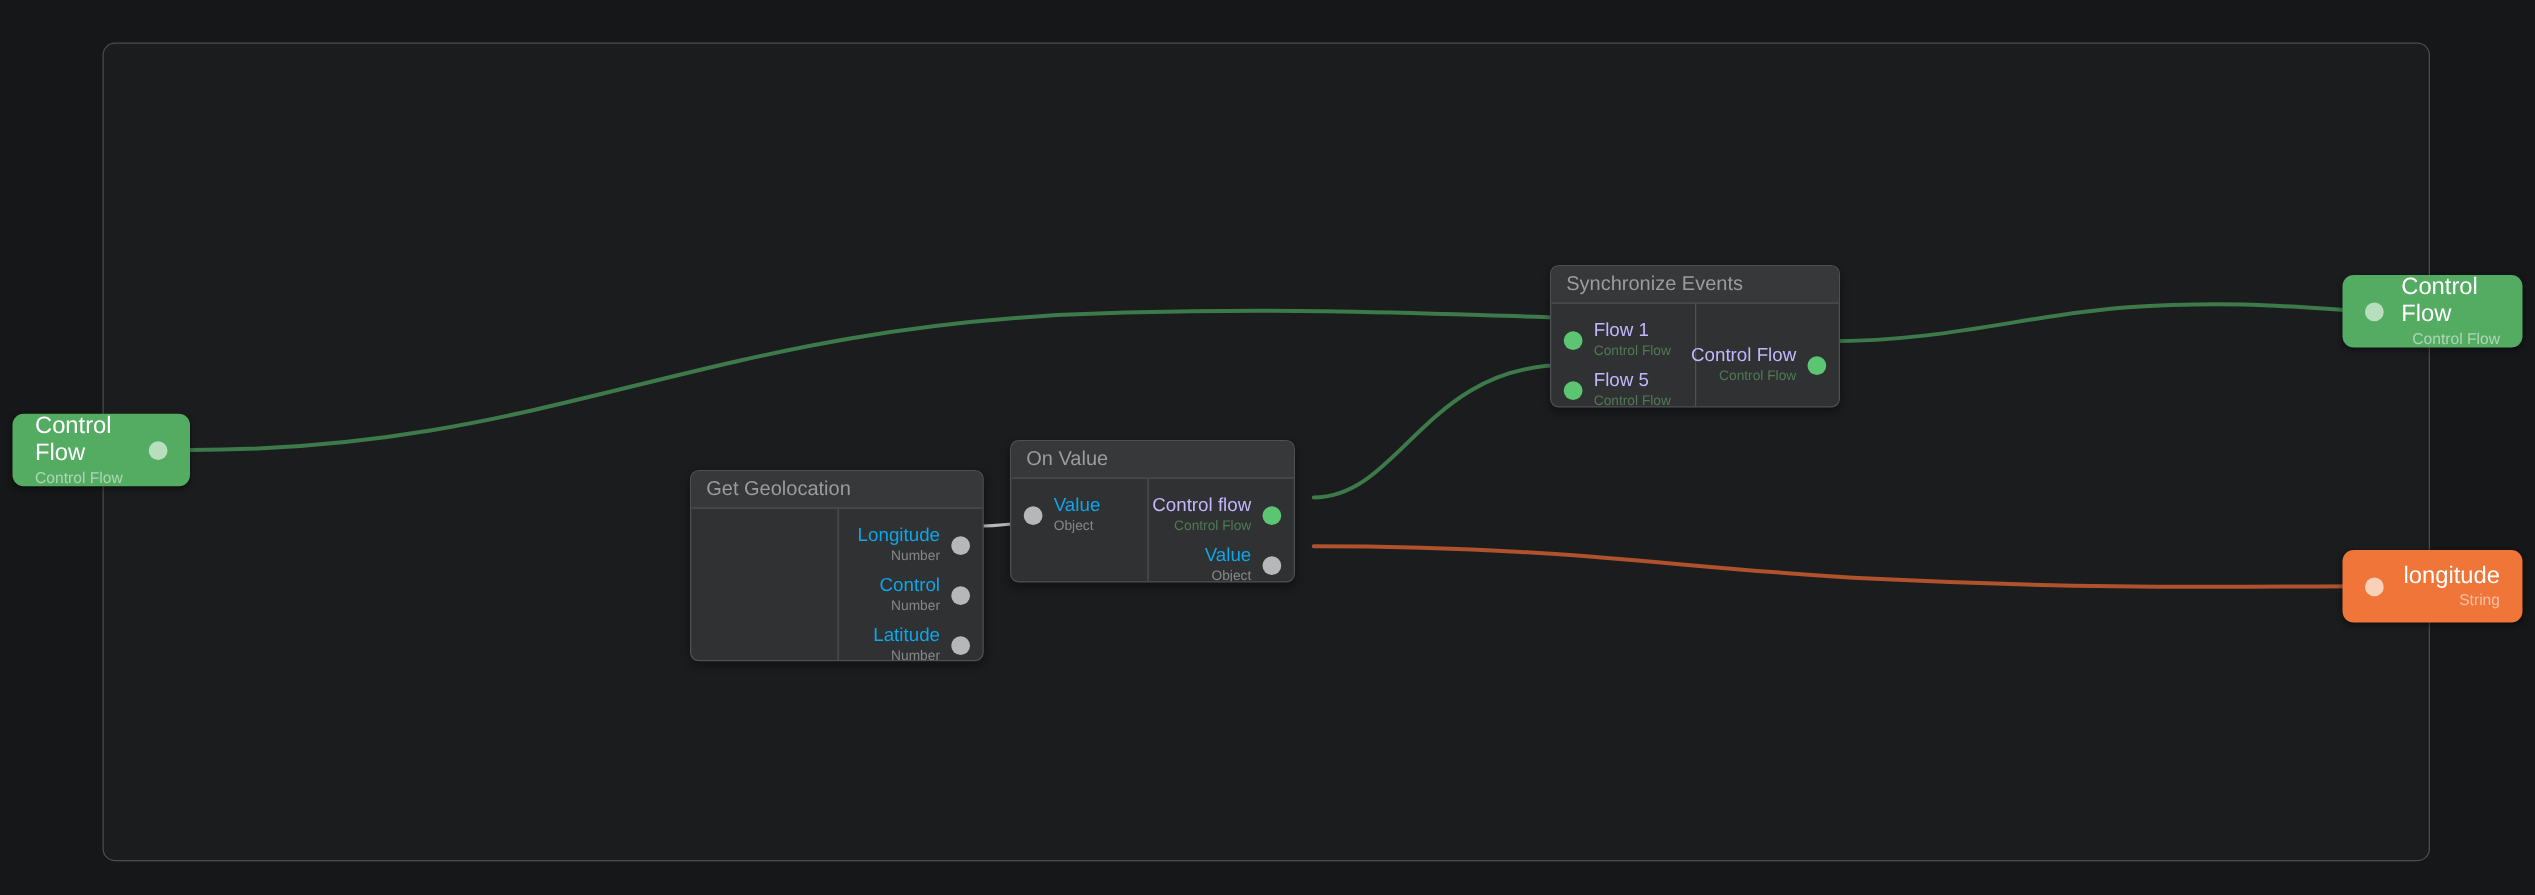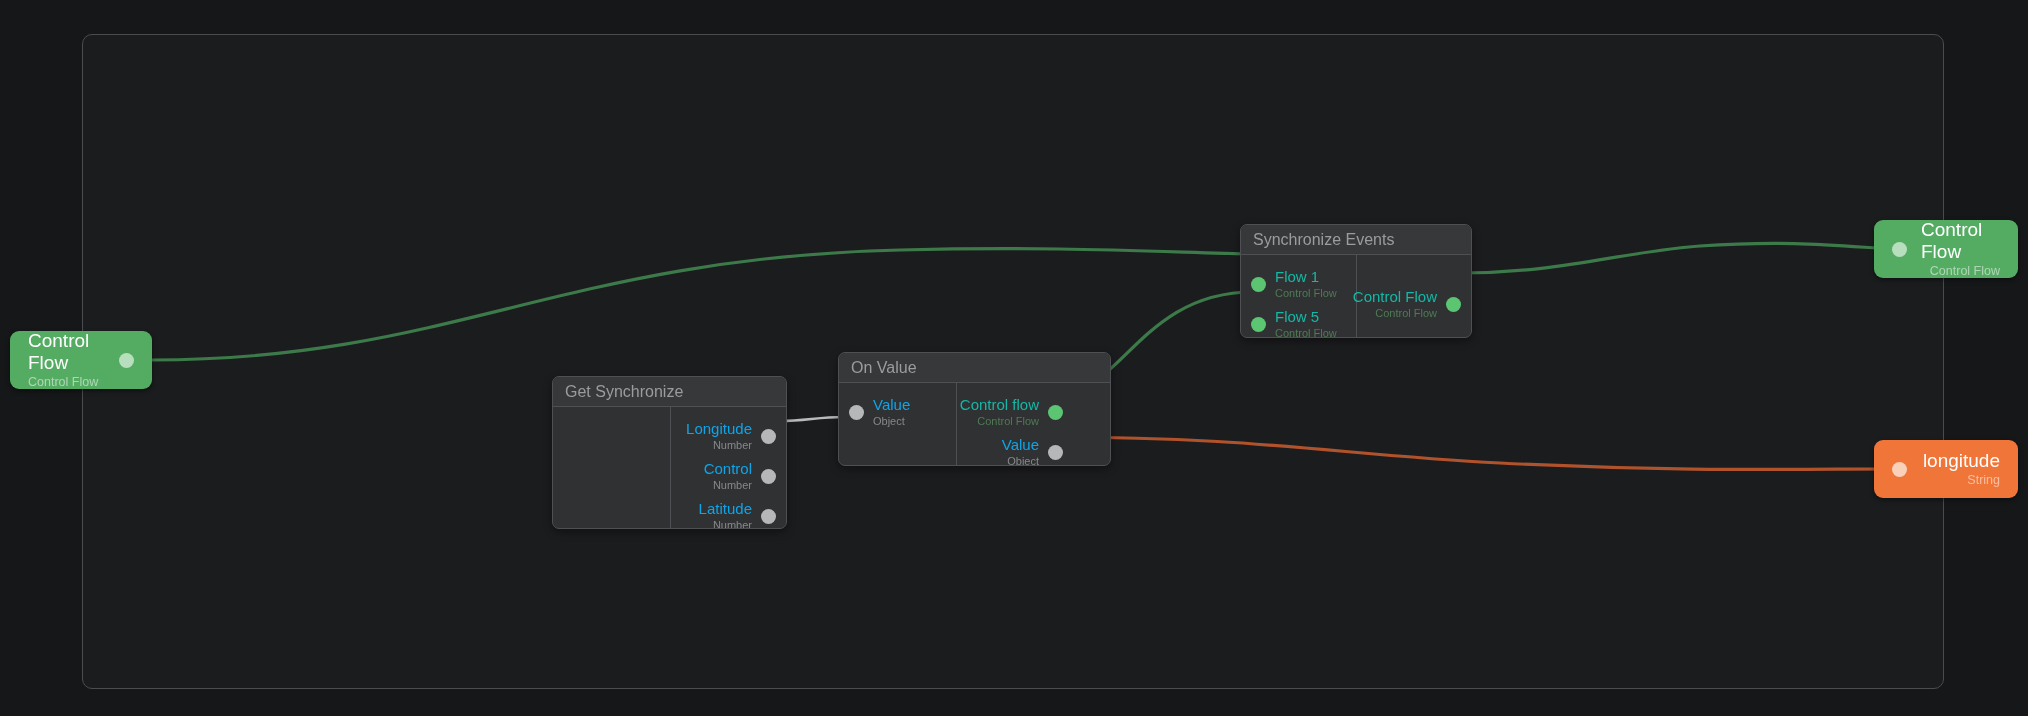--- a/index.html
+++ b/index.html
@@ -125,21 +125,21 @@
     font-size: 15px;
     color: #0ea5e9;
     white-space: nowrap;
   }
   .port-type {
     font-size: 11px;
     color: #86888a;
     margin-top: 1px;
     white-space: nowrap;
   }
-  .port-name.flow { color: #14b8a6; }
+  .port-name.flow { color: #c4b5fd; }
   .port-type.flow { color: #4f7a54; }
 
   .port-dot {
     width: 15px;
     height: 15px;
     border-radius: 50%;
     flex: 0 0 15px;
   }
   .port-dot.grey  { background: #b6b7b8; }
   .port-dot.flow  { background: #5cc572; }
@@ -171,21 +171,21 @@
       <div class="labels left">
         <span class="pill-title">Control Flow</span>
         <span class="pill-sub">Control Flow</span>
       </div>
       <span class="port-dot pale-green"></span>
     </div>
   </div>
 
   <div class="node box" style="left:552px; top:376px; width:235px; height:153px;">
     <div class="node-header">
-      <span>Get Synchronize</span>
+      <span>Get Geolocation</span>
     </div>
     <div class="node-cols">
       <div class="col in" style="width:118px;"></div>
       <div class="col out" style="width:116px;">
         <div class="port-row out">
           <div class="port-labels r">
             <span class="port-name">Longitude</span>
             <span class="port-type">Number</span>
           </div>
           <span class="port-dot grey"></span>
@@ -201,21 +201,21 @@
           <div class="port-labels r">
             <span class="port-name">Latitude</span>
             <span class="port-type">Number</span>
           </div>
           <span class="port-dot grey"></span>
         </div>
       </div>
     </div>
   </div>
 
-  <div class="node box" style="left:838px; top:352px; width:273px; height:114px;">
+  <div class="node box" style="left:808px; top:352px; width:228px; height:114px;">
     <div class="node-header">
       <span>On Value</span>
     </div>
     <div class="node-cols">
       <div class="col in" style="width:118px;">
         <div class="port-row">
           <span class="port-dot grey"></span>
           <div class="port-labels">
             <span class="port-name">Value</span>
             <span class="port-type">Object</span>
@@ -234,21 +234,21 @@
           <div class="port-labels r">
             <span class="port-name">Value</span>
             <span class="port-type">Object</span>
           </div>
           <span class="port-dot grey"></span>
         </div>
       </div>
     </div>
   </div>
 
-  <div class="node box" style="left:1240px; top:224px; width:232px; height:114px;">
+  <div class="node box" style="left:1240px; top:212px; width:232px; height:114px;">
     <div class="node-header">
       <span>Synchronize Events</span>
     </div>
     <div class="node-cols">
       <div class="col in" style="width:117px;">
         <div class="port-row">
           <span class="port-dot flow"></span>
           <div class="port-labels">
             <span class="port-name flow">Flow 1</span>
             <span class="port-type flow">Control Flow</span>

